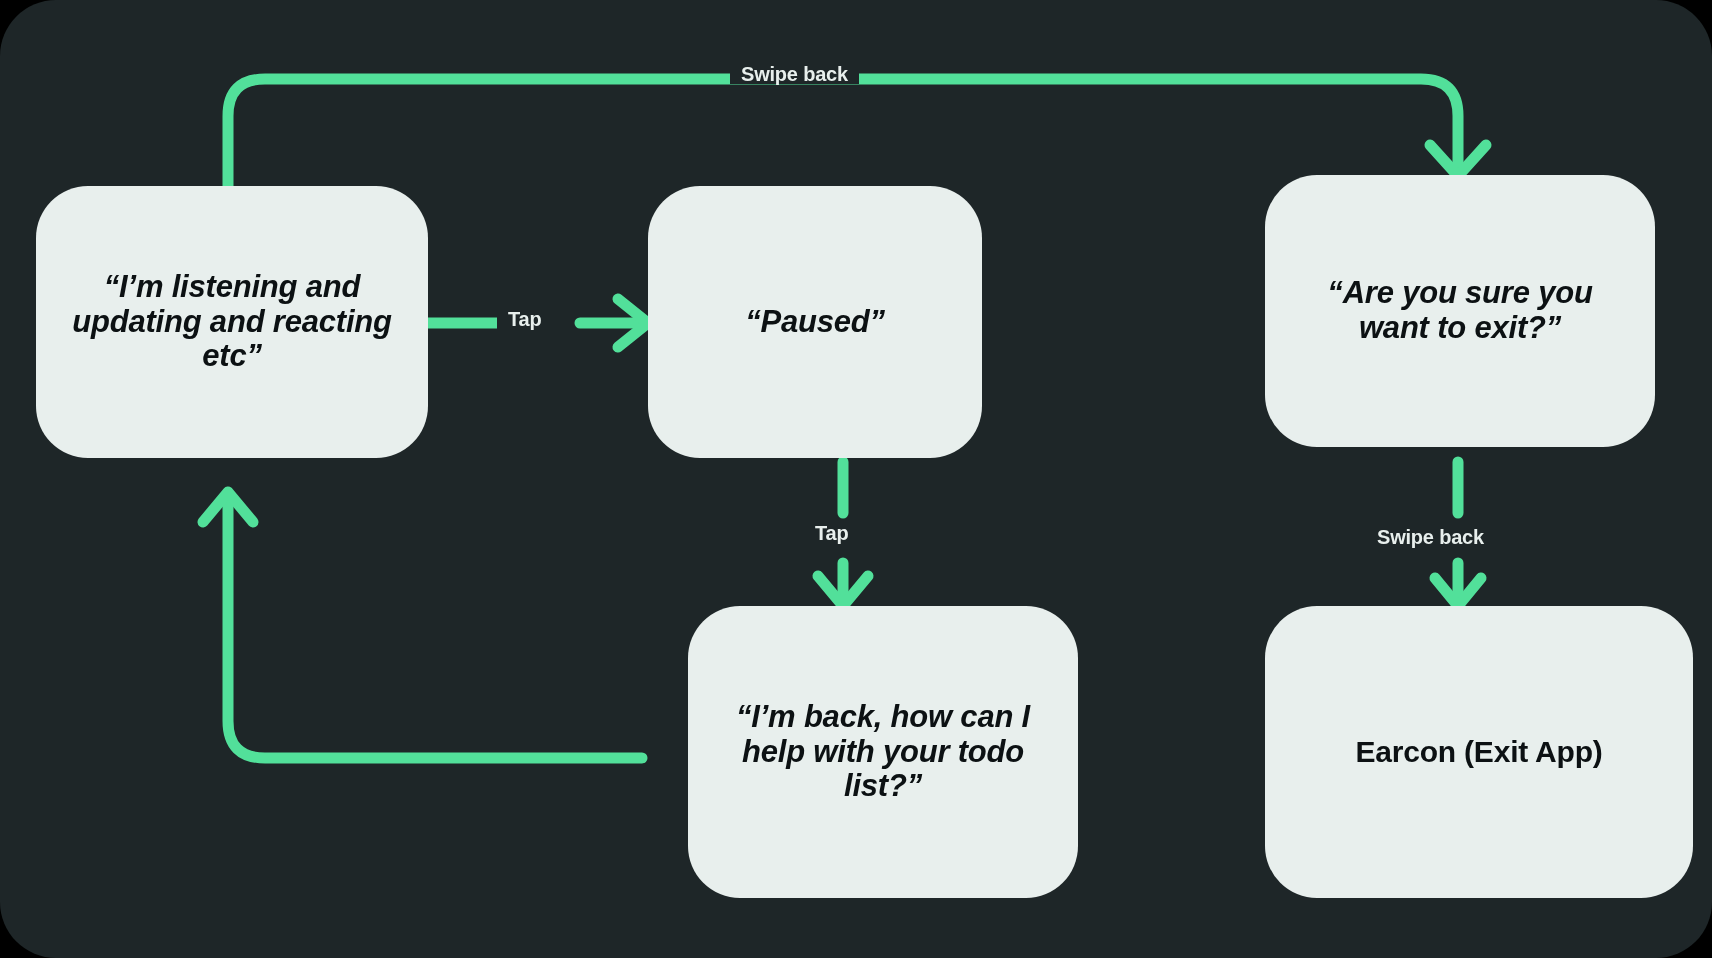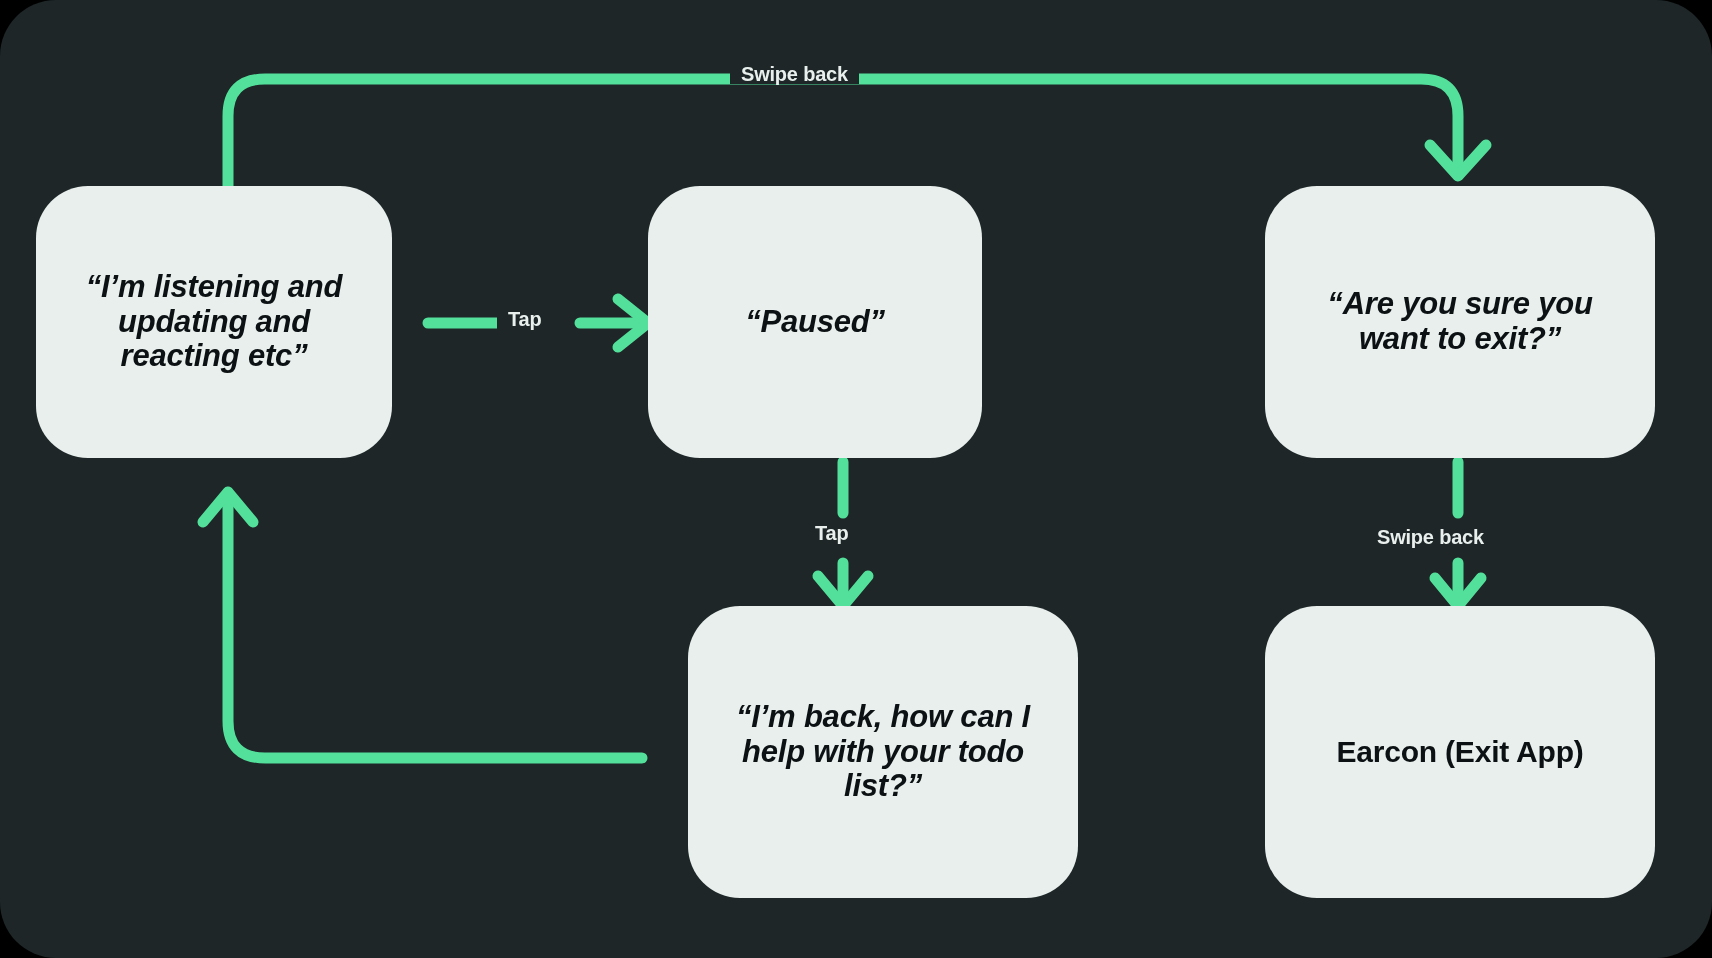--- a/index.html
+++ b/index.html
@@ -83,37 +83,37 @@
 
       <path d="M 1458 462 L 1458 513"></path>
       <path d="M 1458 563 L 1458 600"></path>
       <path d="M 1435 578 L 1458 606 L 1481 578"></path>
 
       <path d="M 642 758 L 265 758 Q 228 758 228 721 L 228 500"></path>
       <path d="M 203 522 L 228 492 L 253 522"></path>
     </g>
   </svg>
 
-  <div class="node" style="left:36px; top:186px; width:356px; height:272px;">
+  <div class="node" style="left:36px; top:186px; width:392px; height:272px;">
     <span class="node-label">“I’m listening and updating and reacting etc”</span>
   </div>
 
   <div class="node" style="left:648px; top:186px; width:334px; height:272px;align-items:center;">
     <span class="node-label">“Paused”</span>
   </div>
 
-  <div class="node" style="left:1265px; top:186px; width:390px; height:272px;">
+  <div class="node" style="left:1265px; top:175px; width:390px; height:272px;">
     <span class="node-label">“Are you sure you want to exit?”</span>
   </div>
 
   <div class="node" style="left:648px; top:606px; width:390px; height:292px;margin-left:40px;">
     <span class="node-label">“I’m back, how can I help with your todo list?”</span>
   </div>
 
-  <div class="node" style="left:1265px; top:606px; width:390px; height:292px;">
+  <div class="node" style="left:1265px; top:606px; width:428px; height:292px;">
     <span class="node-label plain">Earcon (Exit App)</span>
   </div>
 
   <div class="edge-label" style="left:730px; top:64px;">
     <span>Swipe back</span>
   </div>
 
   <div class="edge-label" style="left:497px; top:309px;">
     <span>Tap</span>
   </div>

